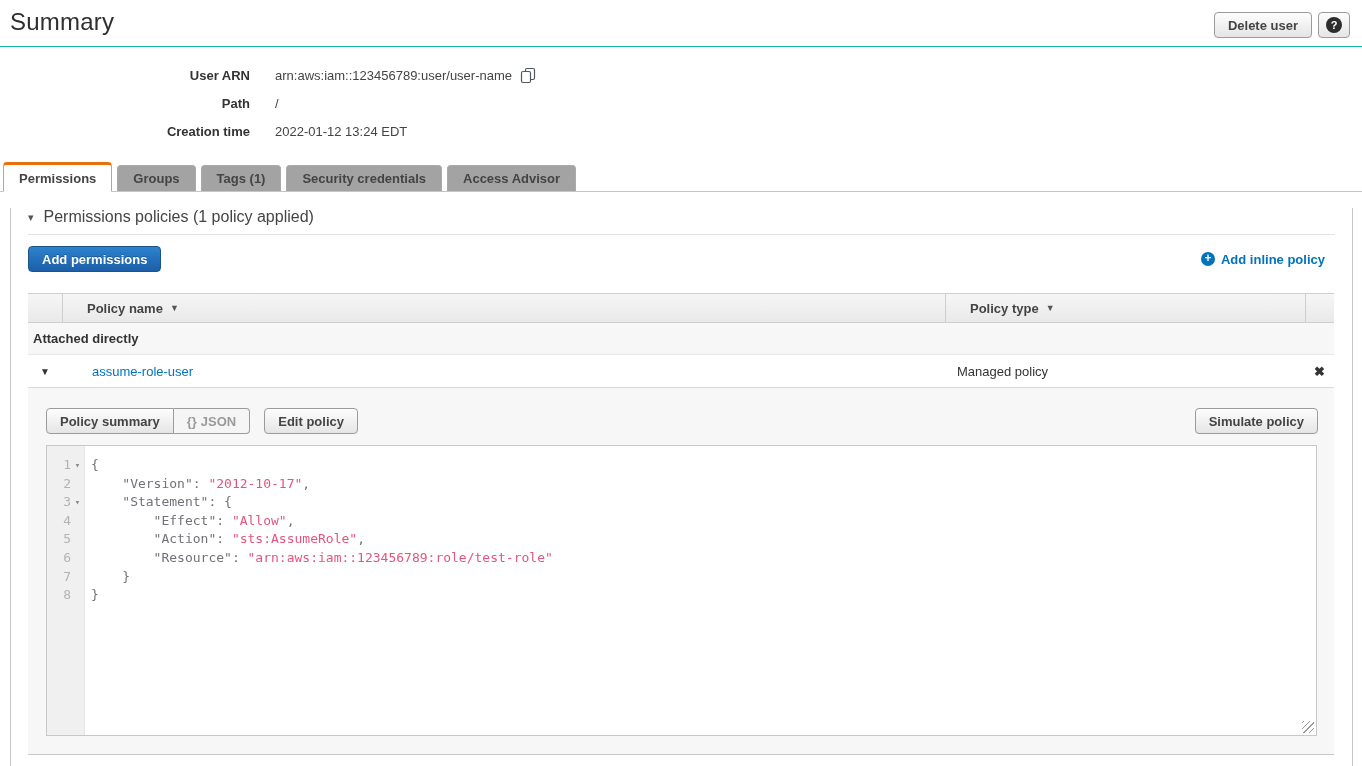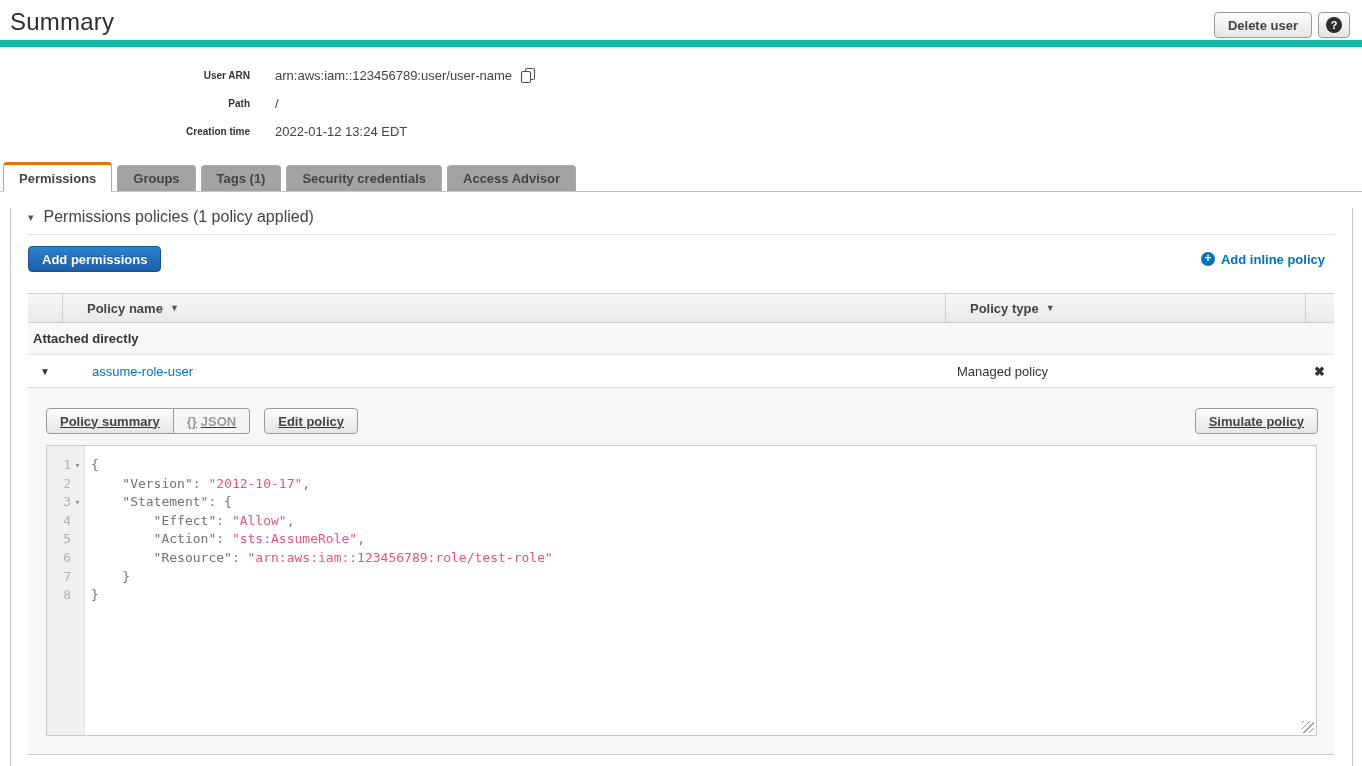--- a/index.html
+++ b/index.html
@@ -2,37 +2,37 @@
 <html><head>
 <meta charset="utf-8">
 <style>
   * { margin:0; padding:0; box-sizing:border-box; }
   html,body { width:1362px; height:766px; overflow:hidden; background:#fff;
               font-family:"Liberation Sans", sans-serif; color:#333; }
 
   
   .top-header { display:flex; align-items:flex-start; justify-content:space-between;
                 padding:8px 10px 0 10px; height:47px;
-                border-bottom:7px solid #14b8a6; }
+                border-bottom:1px solid #14b8a6; }
   .page-title { font-size:24px; font-weight:400; color:#2f2f2f; letter-spacing:0.2px; }
   .header-actions { display:flex; gap:6px; margin-top:4px; margin-right:2px; }
 
   .btn { display:inline-flex; align-items:center; justify-content:center;
          height:26px; padding:0 13px; font-size:13px; font-weight:bold; color:#444;
          background:linear-gradient(#fdfdfd,#e5e5e5); border:1px solid #9b9b9b;
          border-radius:4px; cursor:pointer; font-family:"Liberation Sans",sans-serif; }
   .btn-help { width:32px; padding:0; }
   .help-circle { display:inline-block; width:16px; height:16px; border-radius:50%;
                  background:#2d2d2d; color:#fff; font-size:11px; font-weight:bold;
                  line-height:16px; text-align:center; }
 
   
   .summary-fields { margin-top:14px; }
   .field-row { display:flex; height:28px; align-items:center; }
-  .field-label { width:250px; text-align:right; font-size:10px; font-weight:bold; color:#333; }
+  .field-label { width:250px; text-align:right; font-size:13px; font-weight:bold; color:#333; }
   .field-value { margin-left:25px; font-size:13px; color:#444; display:flex; align-items:center; gap:8px; }
   .copy-icon { display:inline-flex; cursor:pointer; margin-top:1px; }
 
   
   .tabbar { display:flex; align-items:flex-end; gap:5px; margin-top:17px; padding-left:3px;
             border-bottom:1px solid #c5c5c5; height:30px; }
   .tab { display:flex; align-items:center; height:26px; padding:0 15px;
          font-size:13px; font-weight:bold; color:#444; cursor:pointer;
          background:#a3a3a3; border:1px solid #aaa; border-bottom:none;
          border-radius:4px 4px 0 0; position:relative; }
@@ -71,21 +71,21 @@
   .policy-row { display:grid; grid-template-columns:34px 1fr 360px 29px; height:33px;
                 background:#fff; border-bottom:1px solid #d9d9d9; align-items:center; }
   .expander { display:flex; justify-content:center; cursor:pointer; font-size:10px; color:#333; }
   .policy-name-cell { padding-left:30px; }
   .policy-link { color:var(--link); cursor:pointer; text-decoration:none; }
   .policy-type-cell { padding-left:12px; color:#333; }
   .remove-cell { text-align:center; font-size:13px; color:#333; cursor:pointer; font-weight:bold; }
 
   
   .detail-area { background:#f7f7f7; border-bottom:1px solid #c9c9c9; padding:20px 16px 18px 18px; }
-  .detail-toolbar { display:flex; align-items:center;text-decoration:underline; }
+  .detail-toolbar { display:flex; align-items:center; }
   .btn-group { display:flex; }
   .btn-group .btn:first-child { border-radius:4px 0 0 4px; }
   .btn-group .btn:last-child  { border-radius:0 4px 4px 0; border-left:none;
                                 background:#f5f5f5; color:#9a9a9a; }
   .json-braces { margin-right:4px; }
   .ml14 { margin-left:14px; }
   .mlauto { margin-left:auto; }
 
   
   .editor { margin-top:11px; height:291px; width:1271px; background:#fff;

